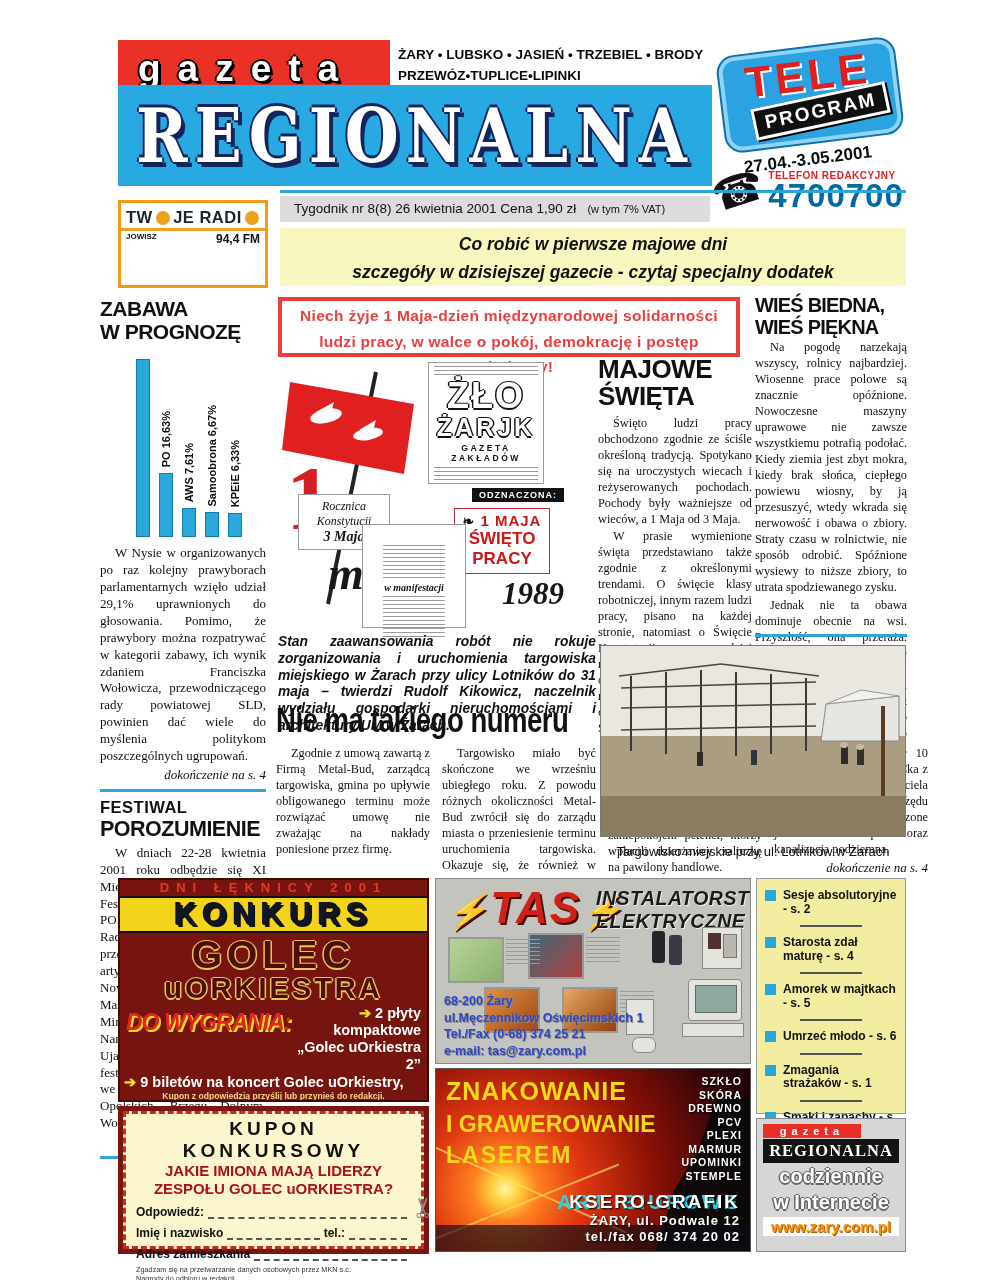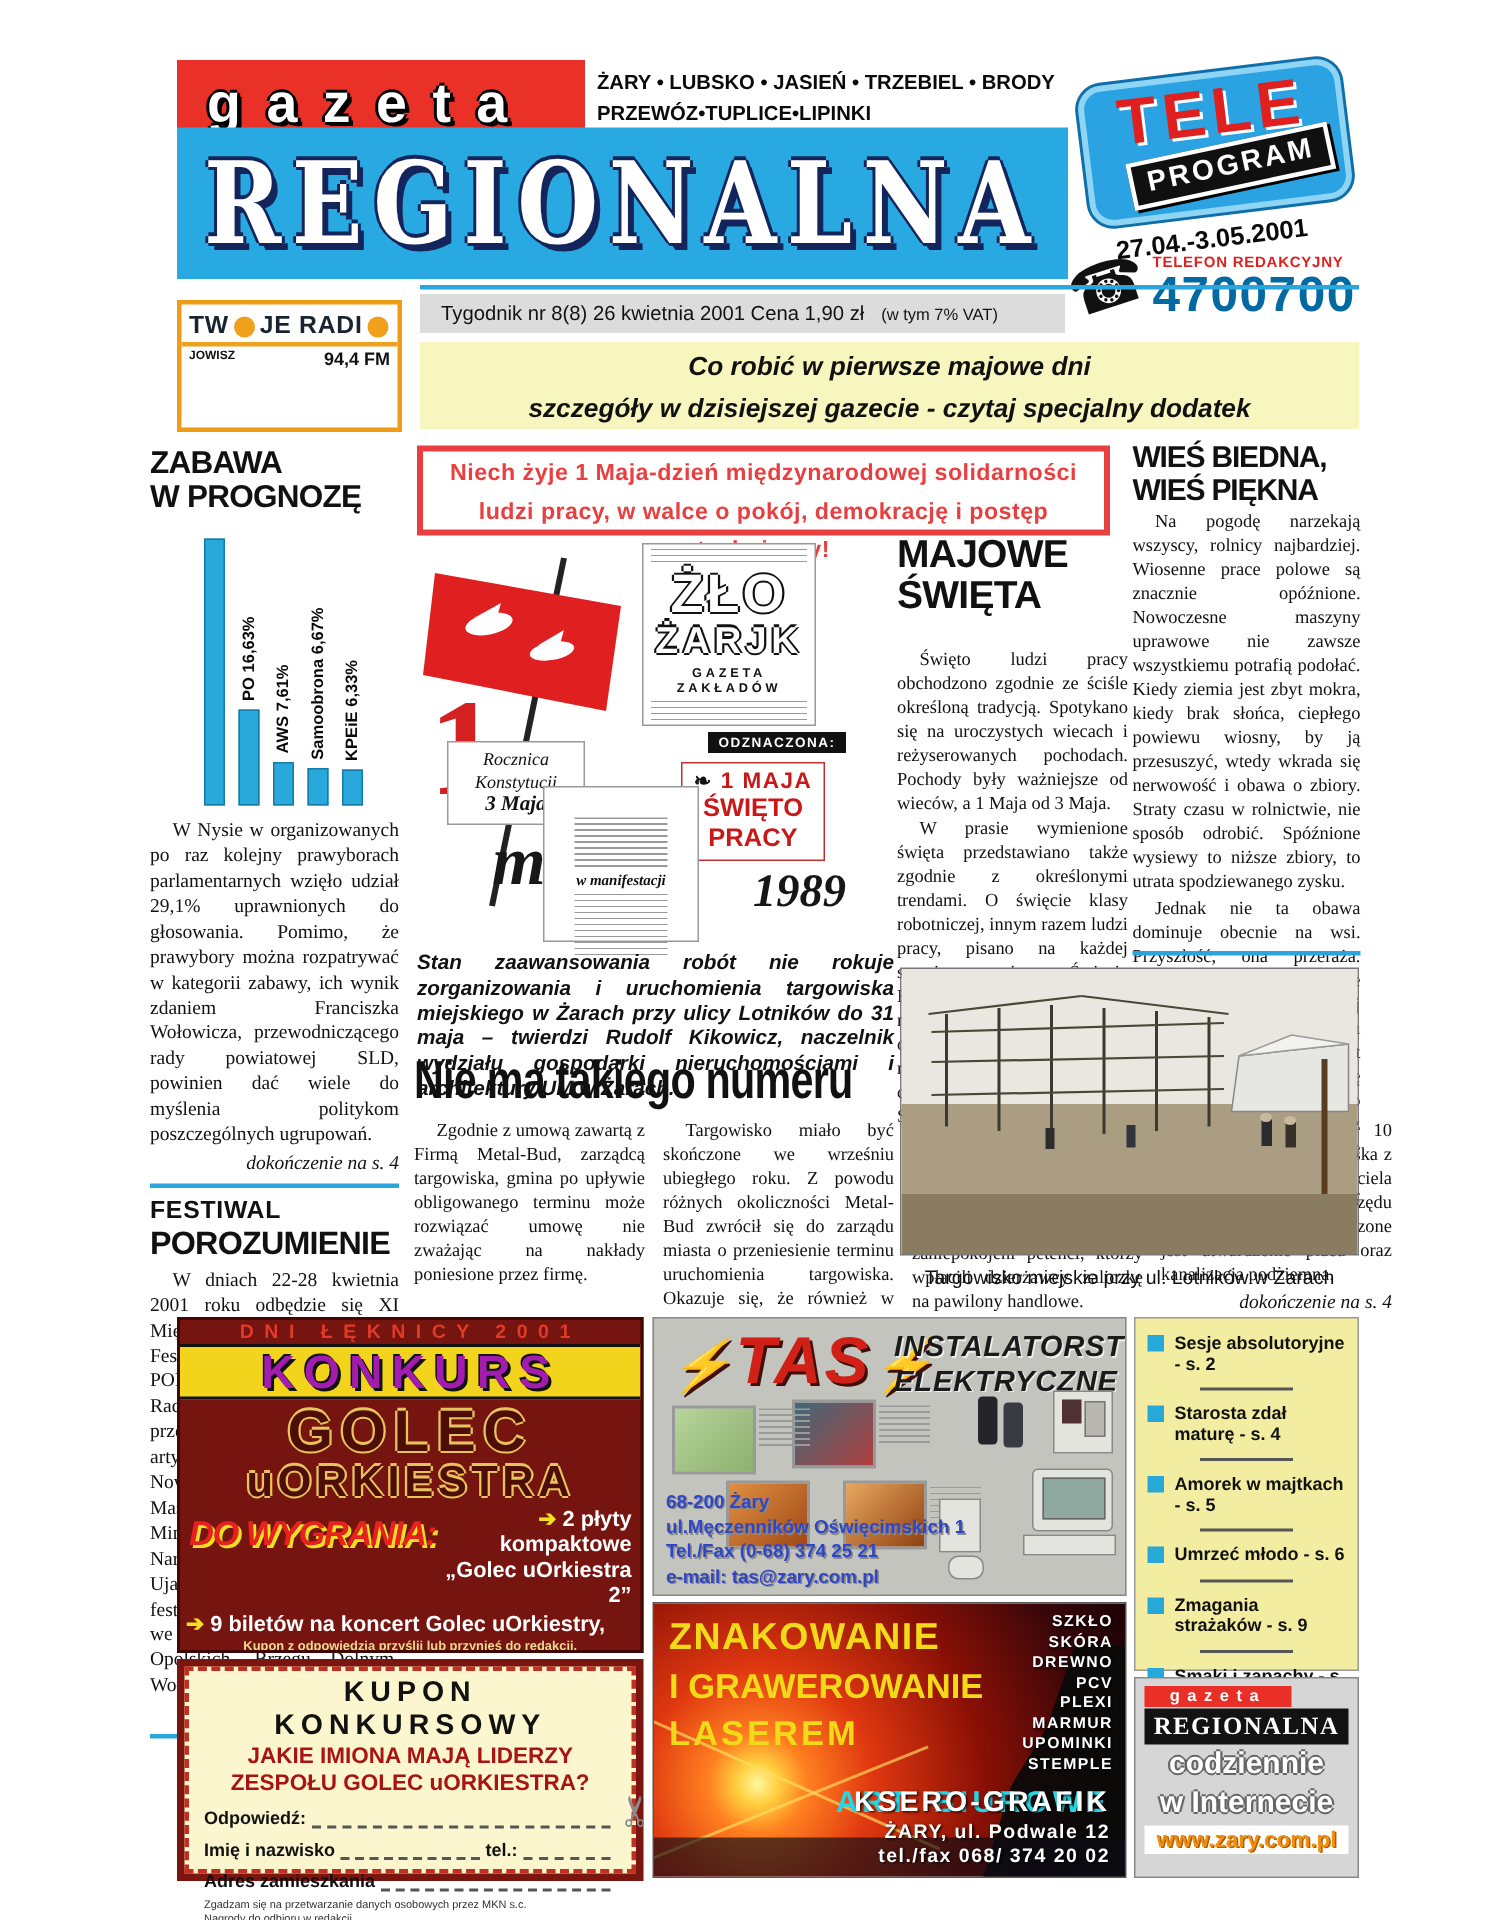--- a/index.html
+++ b/index.html
@@ -107,21 +107,21 @@
   .two-col{left:276px;top:746px;width:320px;height:136px;column-count:2;column-gap:12px;
     font-family:"Liberation Serif",serif;font-size:12.3px;}
   .photo{left:600px;top:645px;width:306px;height:192px;border:1px solid #777;box-sizing:border-box;}
   .caption{left:600px;top:844px;width:306px;text-align:center;font-size:13px;}
 
   
   .konkurs{left:118px;top:878px;width:311px;height:224px;background:#76150f;border:2px solid #400805;
     box-sizing:border-box;overflow:hidden;}
   .kk-dni{text-align:center;color:#e23a28;font-weight:900;font-size:13px;letter-spacing:7px;line-height:16px;}
   .kk-band{background:#f2d41c;border-top:2px solid #111;border-bottom:2px solid #111;text-align:center;}
-  .kk-title{font-weight:900;font-size:31px;line-height:33px;color:#a21caf;letter-spacing:6px;
+  .kk-title{font-weight:900;font-size:31px;line-height:33px;color:#0f172a;letter-spacing:6px;
     text-shadow:2px 2px 0 #111,-1px -1px 0 #111;}
   .kk-golec{text-align:center;font-weight:900;color:#4f0d07;line-height:1;}
   .kk-g1{font-size:39px;letter-spacing:5px;text-shadow:-1.5px 0 0 #e8c25c,1.5px 0 0 #e8c25c,0 -1.5px 0 #e8c25c,0 1.5px 0 #e8c25c;}
   .kk-g2{font-size:29px;letter-spacing:3px;text-shadow:-1.5px 0 0 #e8c25c,1.5px 0 0 #e8c25c,0 -1.5px 0 #e8c25c,0 1.5px 0 #e8c25c;}
   .kk-row{display:flex;align-items:flex-start;padding:2px 6px 0 6px;}
   .kk-wygrania{color:#e82020;font-weight:900;font-style:italic;font-size:23px;letter-spacing:-1px;
     text-shadow:2px 2px 0 #f0e020;white-space:nowrap;margin-top:4px;}
   .kk-prizes{margin-left:auto;text-align:right;color:#fff;font-weight:900;font-size:14.5px;line-height:17px;}
   .arrow{color:#f5e020;font-weight:900;}
   .kk-bilety{color:#fff;font-weight:900;font-size:14.5px;padding:1px 4px;}
@@ -321,21 +321,21 @@
       <div class="manif-word">w manifestacji</div>
       <div class="stripes" style="height:44px;"></div>
     </div>
   </div>
 
   <div class="abs majowe">
     <div class="h-majowe">
       <div>MAJOWE</div>
       <div>ŚWIĘTA</div>
     </div>
-    <p class="body just" style="font-family:'Liberation Serif',serif;font-size:12.3px;margin-top:21px;">Święto ludzi pracy obchodzono zgodnie ze ściśle określoną tradycją. Spotykano się na uroczystych wiecach i reżyserowanych pochodach. Pochody były ważniejsze od wieców, a 1 Maja od 3 Maja.</p>
+    <p class="body just" style="font-family:'Liberation Serif',serif;font-size:12.3px;margin-top:5px;">Święto ludzi pracy obchodzono zgodnie ze ściśle określoną tradycją. Spotykano się na uroczystych wiecach i reżyserowanych pochodach. Pochody były ważniejsze od wieców, a 1 Maja od 3 Maja.</p>
     <p class="body just" style="font-family:'Liberation Serif',serif;font-size:12.3px;">W prasie wymienione święta przedstawiano także zgodnie z określonymi trendami. O święcie klasy robotniczej, innym razem ludzi pracy, pisano na każdej stronie, natomiast o Święcie Konstytucji rzadziej najczęściej na żadnej. 1 Maja obchodził wspólnie z klasą robotniczą lub ludźmi pracy cały naród, a 3 Maja tylko Stronnictwo Demokratyczne.</p>
     <div class="cont">dokończenie na s. 3</div>
   </div>
 
   <div class="abs wies">
     <div class="h-wies">
       <div>WIEŚ BIEDNA,</div>
       <div>WIEŚ PIĘKNA</div>
     </div>
     <p class="body just" style="font-family:'Liberation Serif',serif;font-size:12.3px;margin-top:2px;">Na pogodę narzekają wszyscy, rolnicy najbardziej. Wiosenne prace polowe są znacznie opóźnione. Nowoczesne maszyny uprawowe nie zawsze wszystkiemu potrafią podołać. Kiedy ziemia jest zbyt mokra, kiedy brak słońca, ciepłego powiewu wiosny, by ją przesuszyć, wtedy wkrada się nerwowość i obawa o zbiory. Straty czasu w rolnictwie, nie sposób odrobić. Spóźnione wysiewy to niższe zbiory, to utrata spodziewanego zysku.</p>
@@ -519,21 +519,21 @@
         <span>Amorek w majtkach - s. 5</span>
       </div>
     <div class="toc-sep"></div>
     <div class="toc-item">
         <span class="toc-sq"></span>
         <span>Umrzeć młodo - s. 6</span>
       </div>
     <div class="toc-sep"></div>
     <div class="toc-item">
         <span class="toc-sq"></span>
-        <span>Zmagania strażaków - s. 9</span>
+        <span>Zmagania strażaków - s. 1</span>
       </div>
     <div class="toc-sep"></div>
     <div class="toc-item">
         <span class="toc-sq"></span>
         <span>Smaki i zapachy - s. 10</span>
       </div>
   </div>
 
   <div class="abs inet">
     <div class="inet-red">gazeta</div>

